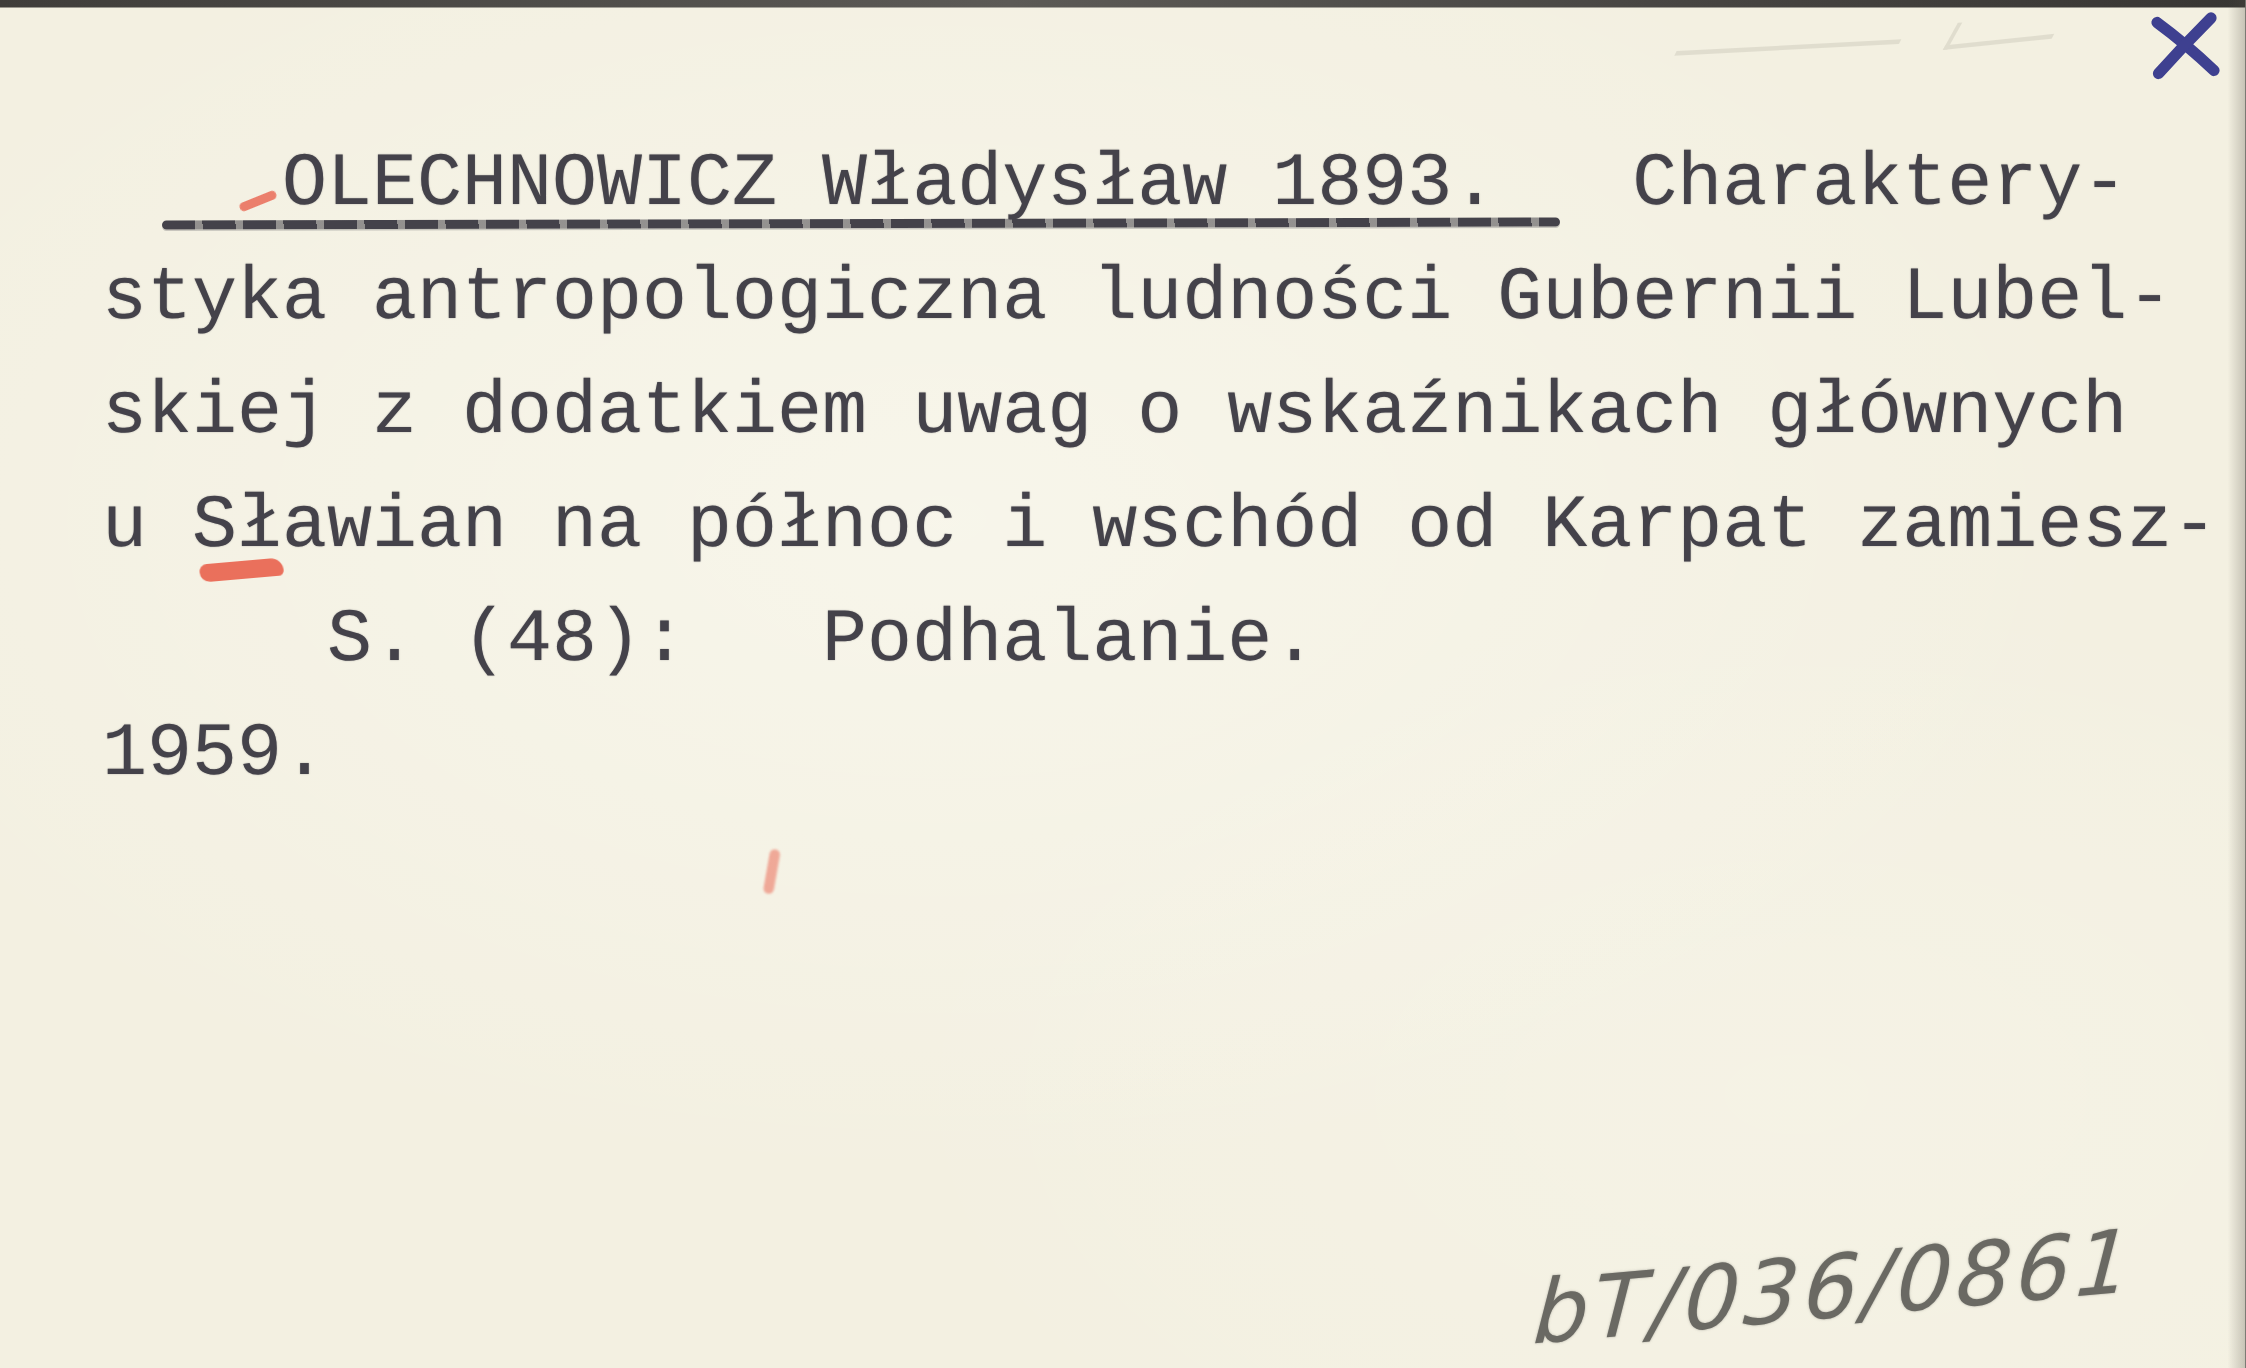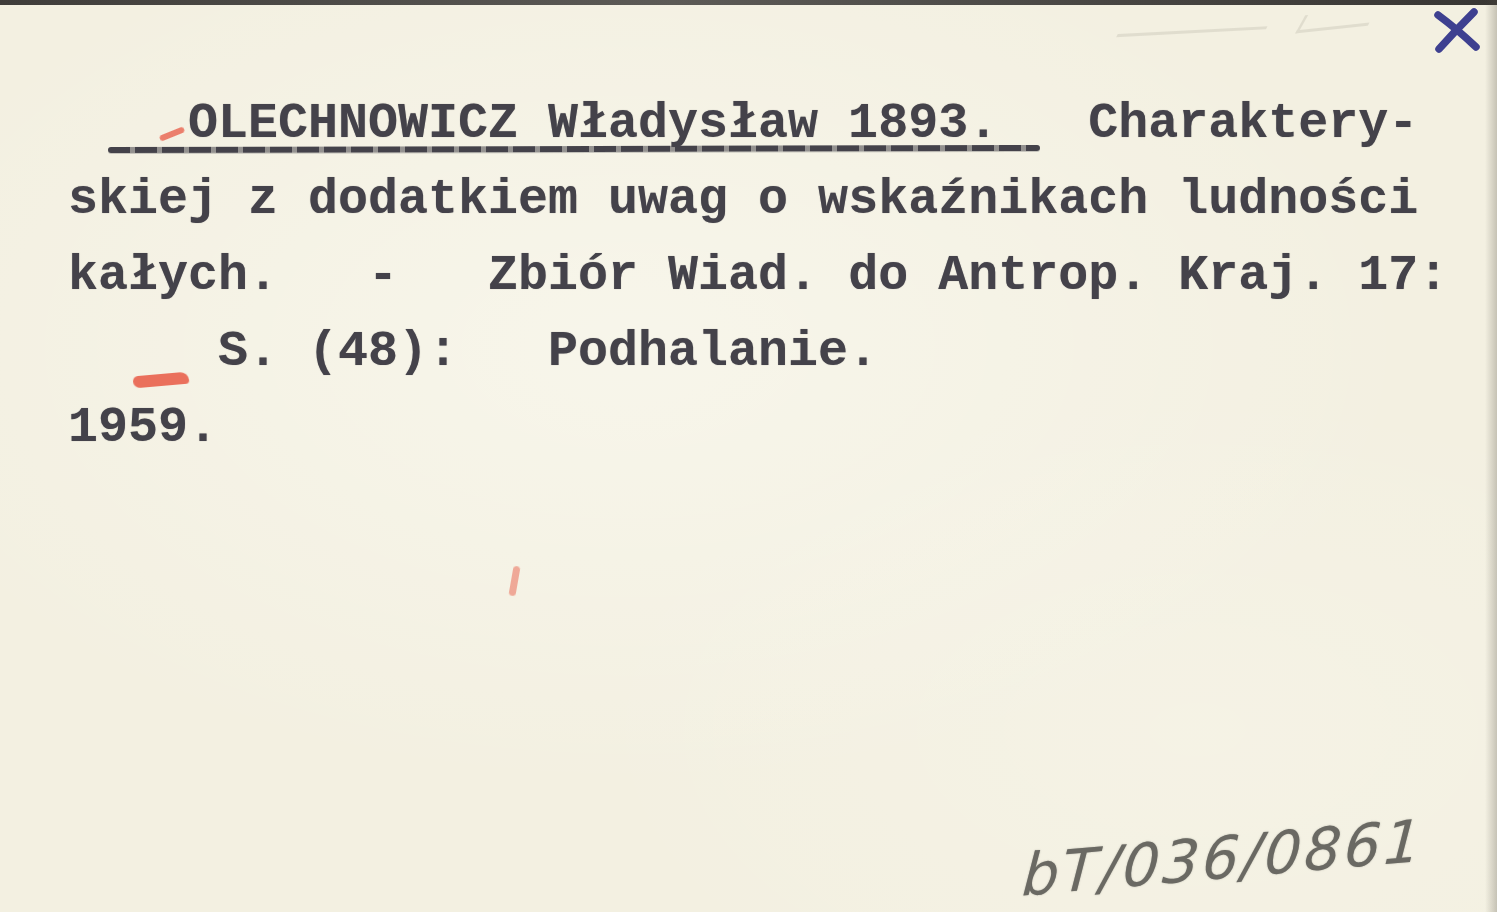--- a/index.html
+++ b/index.html
@@ -20,21 +20,21 @@
   }
   
   .stage::after{
     content:'';position:absolute;top:0;right:0;bottom:0;width:12px;
     background:linear-gradient(to left, rgba(80,75,65,.28), rgba(80,75,65,0));
     pointer-events:none;
   }
   .text-block{
     position:absolute;left:68px;top:86px;right:20px;
     color:var(--ink,#44424a);
-    font-size:50px;font-weight:bold;
+    font-size:50px;font-weight:normal;
     text-shadow:0 0 1px rgba(58,56,62,.45);
   }
   .line{white-space:pre;line-height:76px;height:76px;}
   .ind4{text-indent:4ch;}
   .ind5{text-indent:5ch;}
   
   .title-underline{
     position:absolute;left:108px;top:146px;width:932px;height:6px;
     background:repeating-linear-gradient(90deg,
       var(--ink,#44424a) 0 22px, rgba(68,66,74,.55) 22px 27px);
@@ -94,22 +94,23 @@
 
   <svg class="blue-x" viewBox="0 0 52 50" xmlns="http://www.w3.org/2000/svg">
     <path d="M7 9 Q26 23 45 41" stroke="currentColor" stroke-width="7.5" stroke-linecap="round" fill="none"></path>
     <path d="M43 6 Q25 24 8 43" stroke="currentColor" stroke-width="7.5" stroke-linecap="round" fill="none"></path>
   </svg>
 
   <div class="ghost-marks"></div>
 
   <div class="text-block">
     <div class="line ind4">OLECHNOWICZ Władysław 1893.   Charaktery-</div>
-    <div class="line">skiej z dodatkiem uwag o wskaźnikach ludności</div>
-    <div class="line">kałych.   -   Zbiór Wiad. do Antrop. Kraj. 17:</div>
+    <div class="line">styka antropologiczna ludności Gubernii Lubel-</div>
+    <div class="line">skiej z dodatkiem uwag o wskaźnikach głównych</div>
+    <div class="line">u Sławian na północ i wschód od Karpat zamiesz-</div>
     <div class="line ind5">S. (48):   Podhalanie.</div>
     <div class="line">1959.</div>
   </div>
 
   <div class="title-underline"></div>
 
   <div class="red-tick-1"></div>
   <div class="red-smudge"></div>
   <div class="red-tick-2"></div>
 

